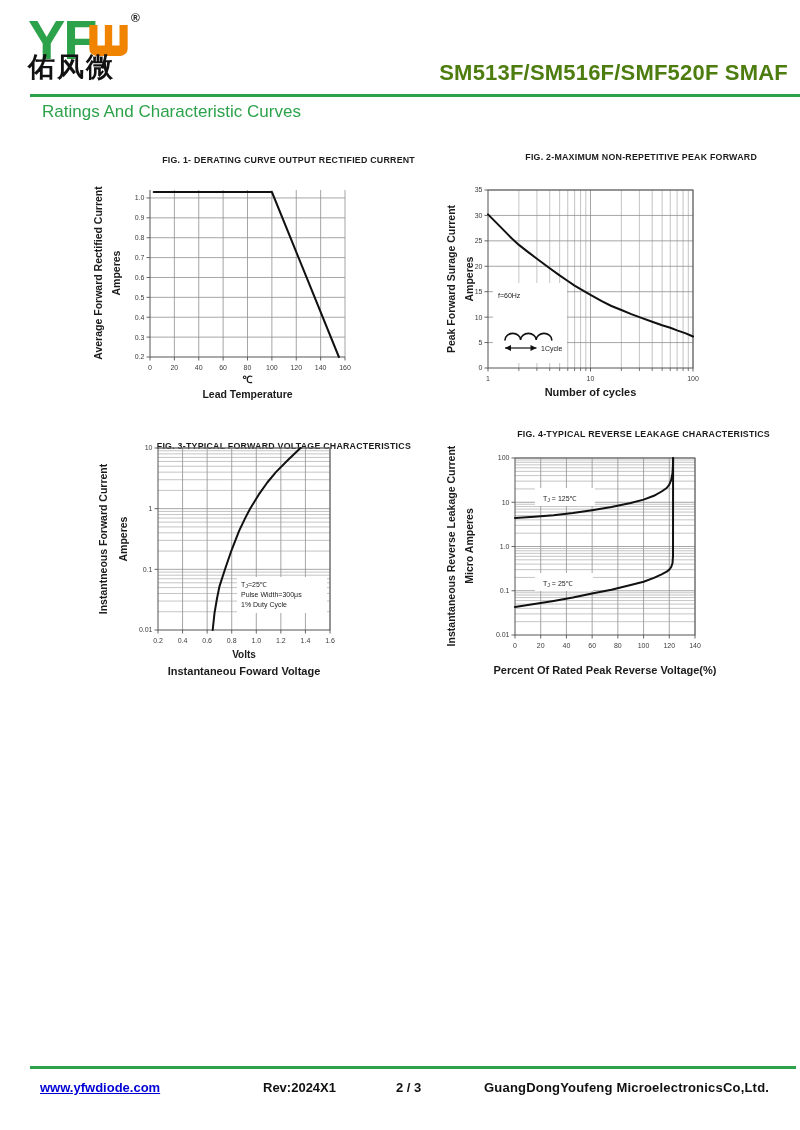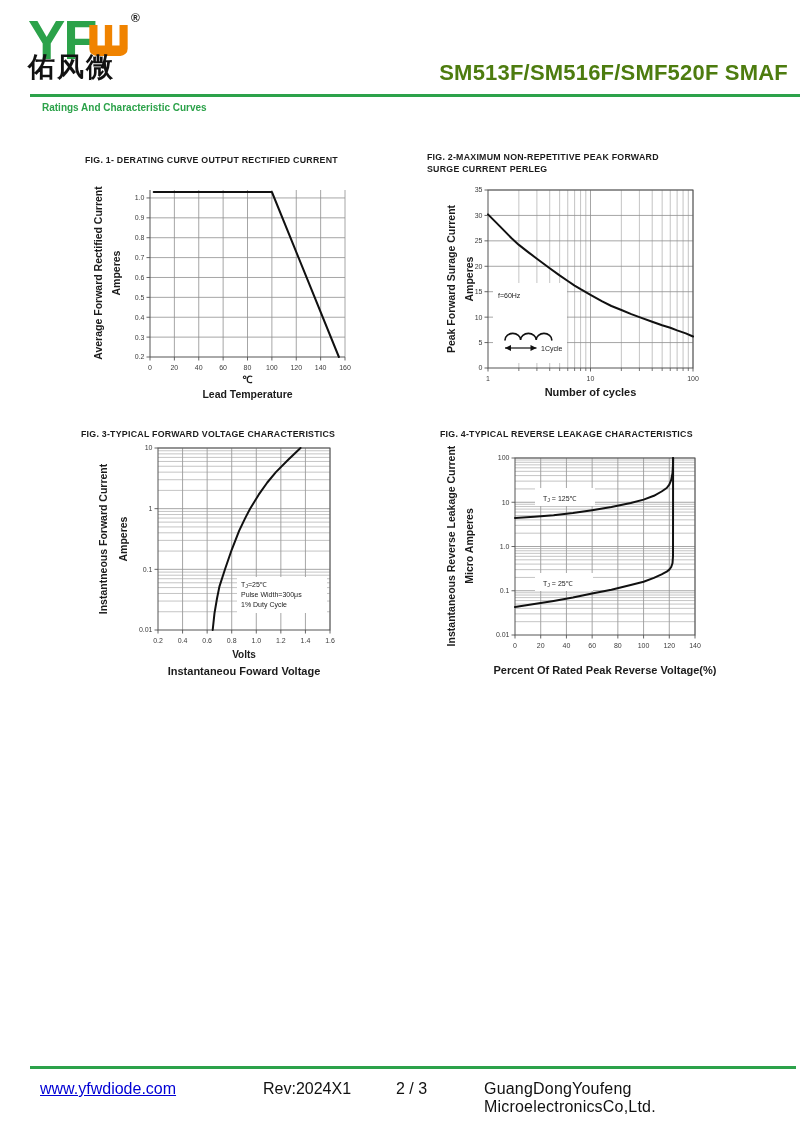--- a/index.html
+++ b/index.html
@@ -8,36 +8,36 @@
        --green:#2ca24a;--orange:#f08300;--blue:#0000d4;}
   .abs{position:absolute;}
   
   .logo-yf{left:28px;top:12px;font-size:56px;font-weight:bold;color:var(--green);letter-spacing:-2px;line-height:1;text-align:right;}
   .logo-u{left:89px;top:25px;}
   .logo-reg{left:131px;top:11px;font-size:12px;color:#222;font-weight:bold;}
   .logo-cn{left:28px;top:54px;font-size:27px;font-weight:bold;color:#111;letter-spacing:2px;line-height:1;}
   .part-number{right:12px;top:60px;font-size:22px;font-weight:bold;color:#4d7c0f;letter-spacing:0.2px;}
   .rule{background:var(--green);}
   .rule-top{left:30px;right:0;top:94px;height:2.5px;}
-  .section-heading{left:42px;top:102px;font-size:10px;font-weight:bold;color:var(--green);}
+  .section-heading{left:42px;top:102px;font-size:17px;font-weight:normal;color:var(--green);}
   
   .figbox{position:absolute;}
   #figbox-fig1{left:80px;top:150px;}
   #figbox-fig2{left:425px;top:150px;}
   #figbox-fig3{left:81px;top:425px;}
   #figbox-fig4{left:440px;top:425px;}
-  .fig-title{position:absolute;width:330px;text-align:left;font-size:8.8px;font-weight:bold;
+  .fig-title{position:absolute;width:330px;text-align:right;font-size:8.8px;font-weight:bold;
              color:#1b1b1b;letter-spacing:0.25px;line-height:12px;}
   #title-fig1{left:85px;top:154px;}
   #title-fig2{left:427px;top:151px;}
-  #title-fig3{left:81px;top:428px;}
+  #title-fig3{left:81px;top:440px;}
   #title-fig4{left:440px;top:428px;}
   
   .rule-bottom{left:30px;right:4px;top:1066px;height:2.5px;}
-  .footer-item{top:1080px;font-size:16px;font-weight:normal;color:#111;}
+  .footer-item{top:1080px;font-size:13px;font-weight:bold;color:#111;}
   .website{left:40px;color:var(--blue);text-decoration:underline;}
   .revision{left:237px;margin-left:26px;}
   .pagenum{left:396px;}
   .company{left:484px;letter-spacing:0.2px;}
   svg text{font-family:"Liberation Sans",sans-serif;}
 </style>
 </head>
 <body style="--green: #2ca24a; --orange: #f08300; --blue: #0000d4;">
 
 <div class="abs logo-yf">YF</div>
@@ -49,21 +49,20 @@
 <div class="abs part-number">SM513F/SM516F/SMF520F SMAF</div>
 <div class="abs rule rule-top"></div>
 <div class="abs section-heading">Ratings And Characteristic Curves</div>
 
 <div class="fig-title" id="title-fig1">
   <div>FIG. 1- DERATING CURVE OUTPUT RECTIFIED CURRENT</div>
   <div></div>
 </div>
 <div class="fig-title" id="title-fig2">
   <div>FIG. 2-MAXIMUM NON-REPETITIVE PEAK FORWARD</div>
-  <div>SURGE CURRENT PERLEG</div>
 </div>
 <div class="fig-title" id="title-fig3">
   <div>FIG. 3-TYPICAL FORWARD VOLTAGE CHARACTERISTICS</div>
   <div></div>
 </div>
 <div class="fig-title" id="title-fig4">
   <div>FIG. 4-TYPICAL REVERSE LEAKAGE CHARACTERISTICS</div>
   <div></div>
 </div>
 

